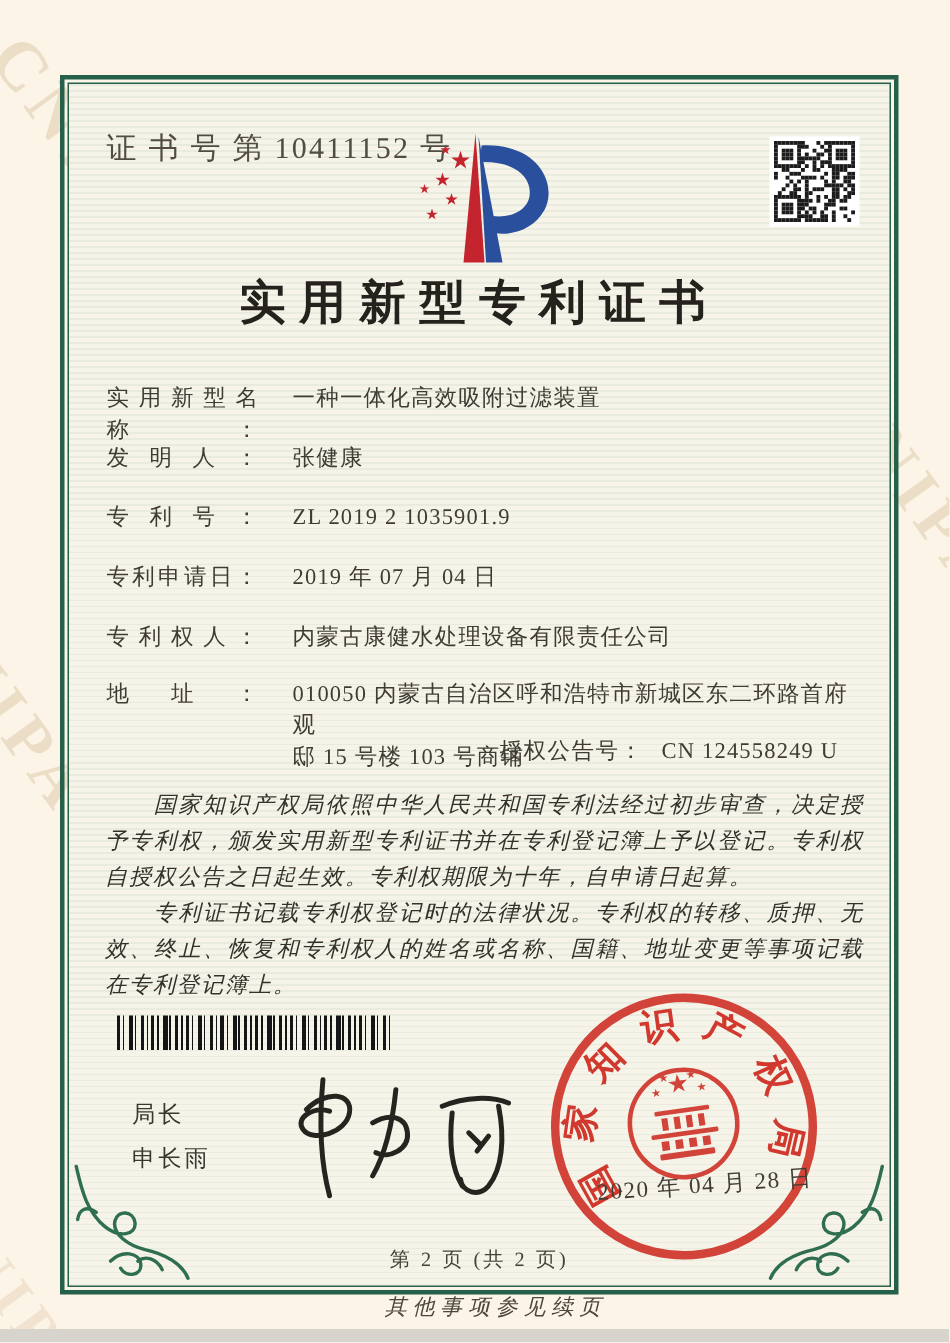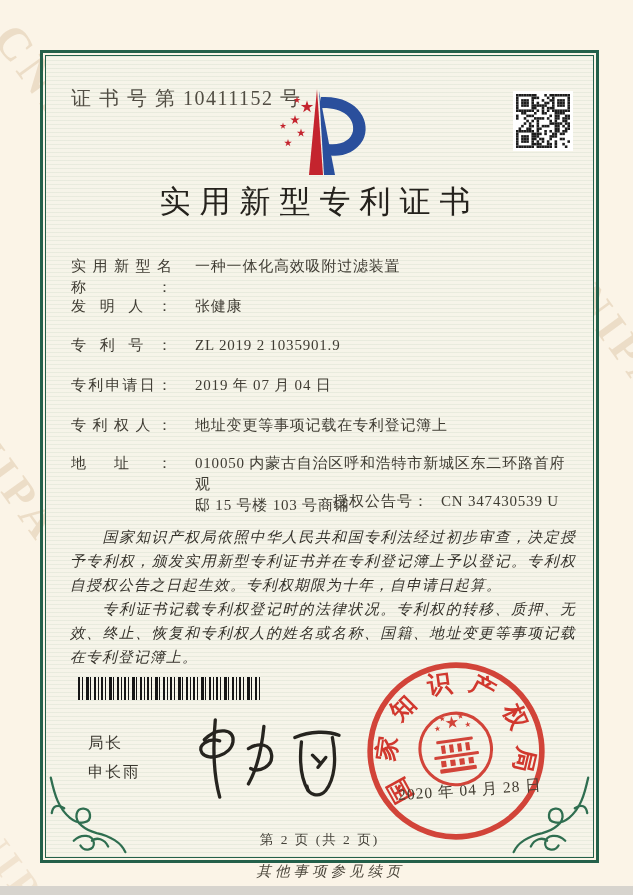--- a/index.html
+++ b/index.html
@@ -17,21 +17,21 @@
   .wm6{left:-18px;top:788px;font-size:40px;color:rgba(214,184,148,.28);}
   
   .cert{position:absolute;left:40px;top:50px;width:553px;height:807px;border:3px solid #24604a;}
   .cert-inner{position:absolute;inset:2px;border:1px solid #24604a;
       background:#f6f4e9;
       background-image:repeating-linear-gradient(0deg,rgba(110,155,120,.10) 0px,rgba(110,155,120,.10) 1px,rgba(0,0,0,0) 1px,rgba(0,0,0,0) 4px);}
   .cert-no{position:absolute;left:28px;top:32px;font-size:20px;letter-spacing:1.5px;color:#514d43;}
   .logo{position:absolute;left:212px;top:34px;width:125px;height:92px;}
   .qr{position:absolute;left:470px;top:38px;width:54px;height:54px;background:#fff;padding:3px;}
   .qr svg rect{fill:#1c1c1c;}
-  .title{position:absolute;left:0;right:0;top:128px;text-align:center;font-size:31px;font-weight:normal;
+  .title{position:absolute;left:0;right:0;top:128px;text-align:center;font-size:31px;font-weight:bold;
       letter-spacing:9px;color:#25221d;}
   
   .frow{position:absolute;left:28px;font-size:15px;line-height:21px;color:#3f3c33;}
   .flabel{display:inline-block;width:102px;text-align:justify;text-align-last:justify;vertical-align:top;letter-spacing:1px;}
   .fval{display:inline-block;margin-left:22px;white-space:pre-line;letter-spacing:.8px;max-width:382px;vertical-align:top;}
   .r1{top:203px}.r2{top:243px}.r3{top:282px}.r4{top:322px}.r5{top:362px}.r6{top:400px}.r7{top:438px}
   .field2{position:absolute;left:290px;top:438px;font-size:15px;line-height:21px;color:#3f3c33;white-space:nowrap;}
   .field2 .flabel{width:86px;}
   
   .body-text{position:absolute;left:27px;top:472px;width:506px;font-size:14.8px;line-height:24px;
@@ -340,28 +340,28 @@
     <div class="frow r2">
       <span class="flabel">发明人：</span><span class="fval">张健康</span>
     </div>
     <div class="frow r3">
       <span class="flabel">专利号：</span><span class="fval">ZL 2019 2 1035901.9</span>
     </div>
     <div class="frow r4">
       <span class="flabel">专利申请日：</span><span class="fval">2019 年 07 月 04 日</span>
     </div>
     <div class="frow r5">
-      <span class="flabel">专利权人：</span><span class="fval">地址变更等事项记载在专利登记簿上</span>
+      <span class="flabel">专利权人：</span><span class="fval">内蒙古康健水处理设备有限责任公司</span>
     </div>
     <div class="frow r6">
       <span class="flabel">地址：</span><span class="fval">010050 内蒙古自治区呼和浩特市新城区东二环路首府观
 邸 15 号楼 103 号商铺</span>
     </div>
     <div class="field2">
-      <span class="flabel">授权公告号：</span><span class="fval">CN 347430539 U</span>
+      <span class="flabel">授权公告号：</span><span class="fval">CN 124558249 U</span>
     </div>
 
     <div class="body-text">
       <p>国家知识产权局依照中华人民共和国专利法经过初步审查，决定授予专利权，颁发实用新型专利证书并在专利登记簿上予以登记。专利权自授权公告之日起生效。专利权期限为十年，自申请日起算。</p>
       <p>专利证书记载专利权登记时的法律状况。专利权的转移、质押、无效、终止、恢复和专利权人的姓名或名称、国籍、地址变更等事项记载在专利登记簿上。</p>
     </div>
 
     <div class="barcode"></div>
 
     <div class="signer-title">局长</div>

